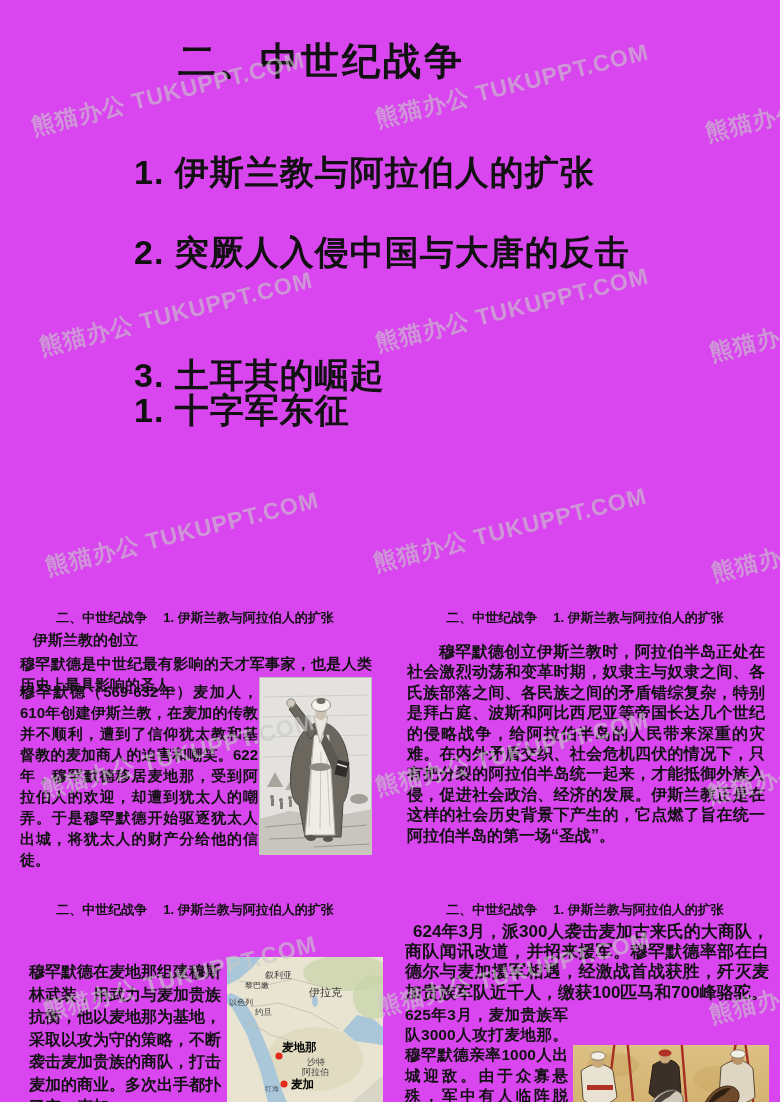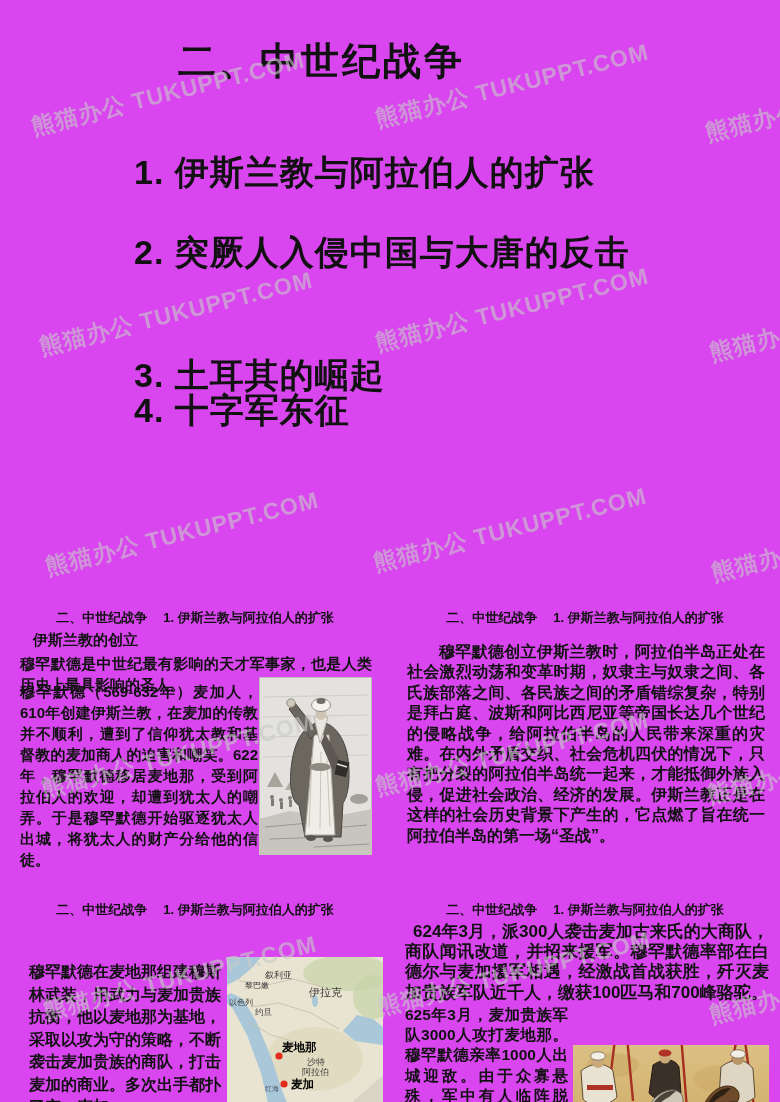--- a/index.html
+++ b/index.html
@@ -64,21 +64,21 @@
 </head>
 <body>
 
 <div class="page">
 
   <section class="slide" id="slide-main">
     <h1 class="main-title">二、中世纪战争</h1>
     <p class="toc-item">1. 伊斯兰教与阿拉伯人的扩张</p>
     <p class="toc-item">2. 突厥人入侵中国与大唐的反击</p>
     <p class="toc-item">3. 土耳其的崛起</p>
-    <p class="toc-item">4. 十字军东征</p>
+    <p class="toc-item">1. 十字军东征</p>
   </section>
 
   <section class="slide" id="slide-a">
     <div class="shead">
       <span class="sec">二、中世纪战争</span>
       <span class="top">1. 伊斯兰教与阿拉伯人的扩张</span>
     </div>
     <h2 class="sub-title">伊斯兰教的创立</h2>
     <p class="intro">穆罕默德是中世纪最有影响的天才军事家，也是人类历史上最具影响的圣人。</p>
     <p class="bodytext-a">穆罕默德（569-632年）麦加人，610年创建伊斯兰教，在麦加的传教并不顺利，遭到了信仰犹太教和基督教的麦加商人的迫害和嘲笑。622年，穆罕默德移居麦地那，受到阿拉伯人的欢迎，却遭到犹太人的嘲弄。于是穆罕默德开始驱逐犹太人出城，将犹太人的财产分给他的信徒。</p>

